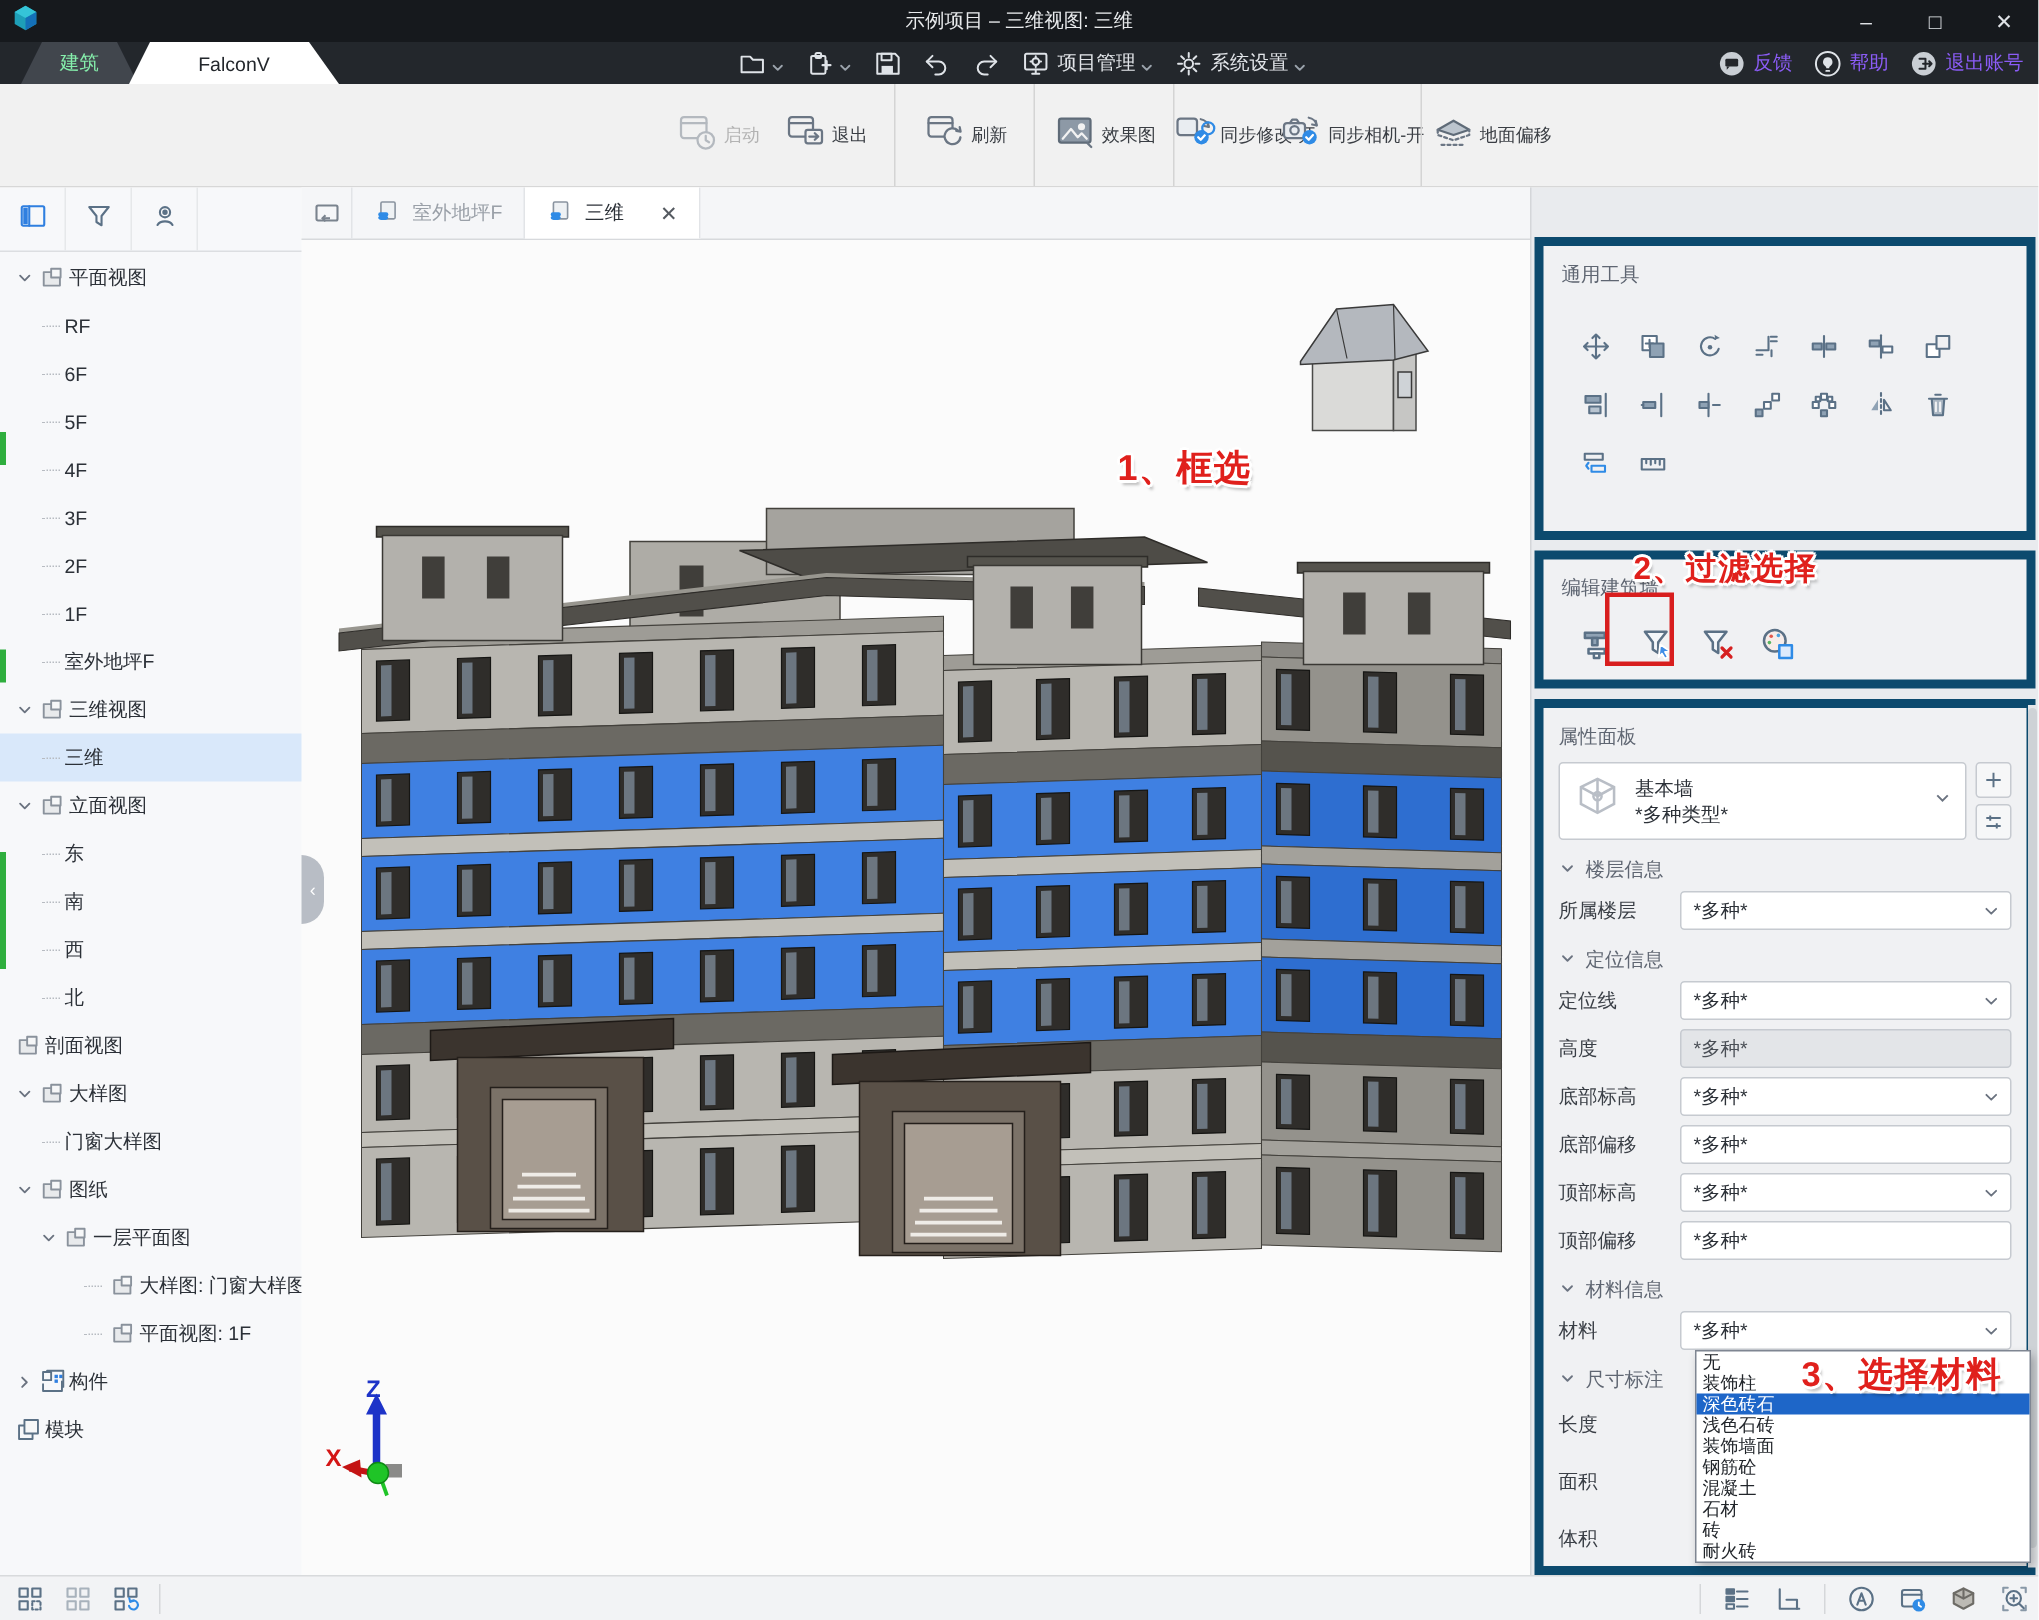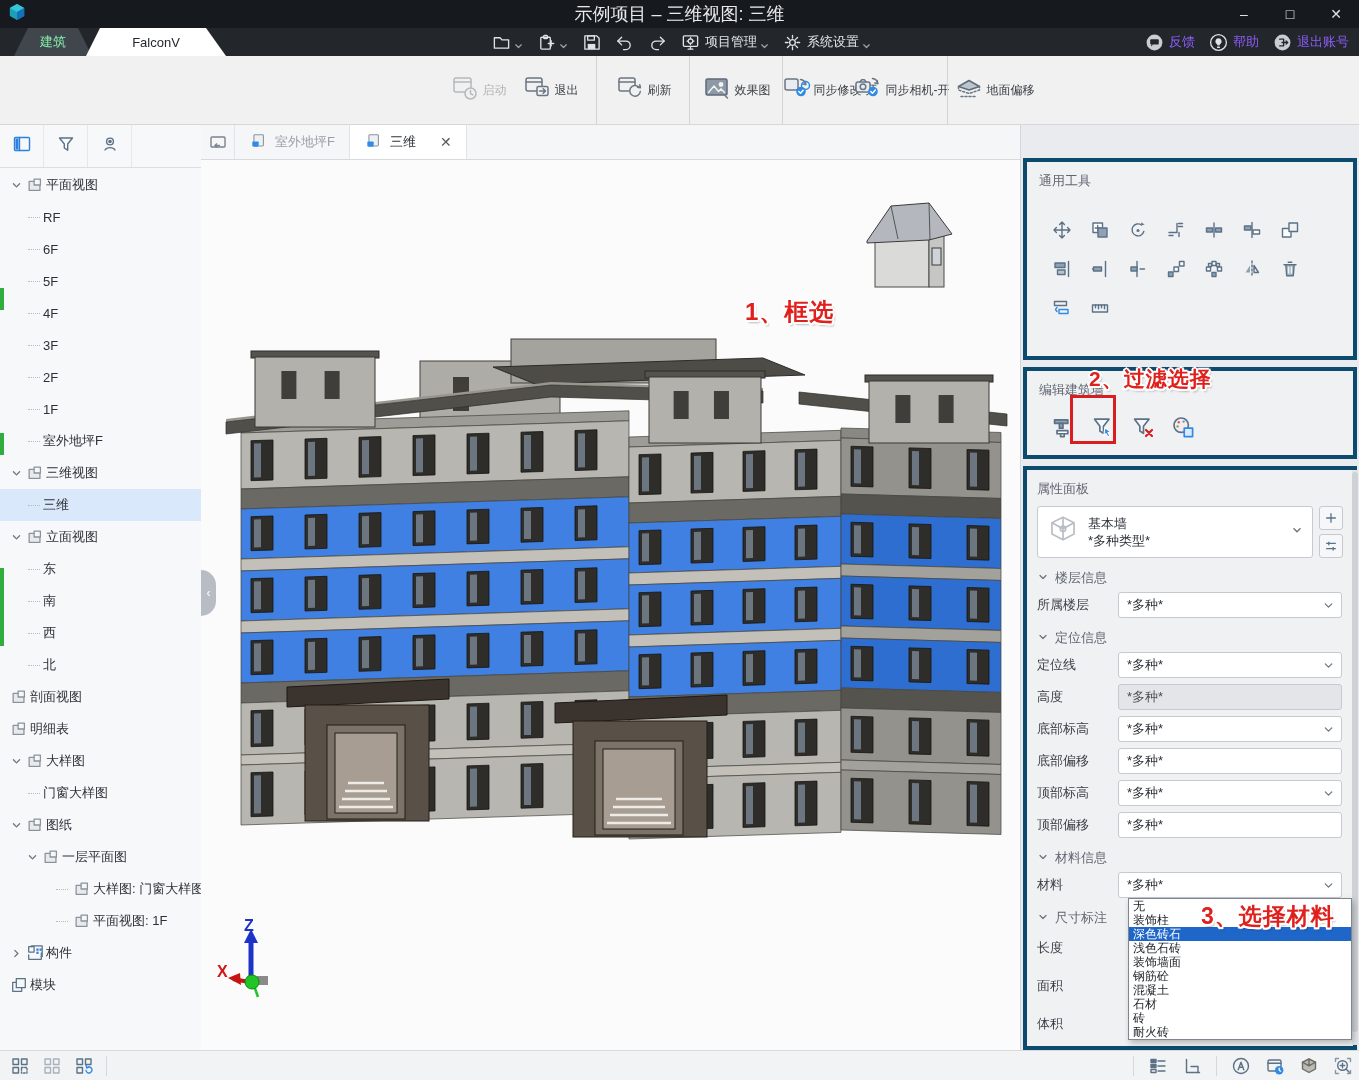--- a/index.html
+++ b/index.html
@@ -2,21 +2,21 @@
 <html><head>
 <meta charset="utf-8">
 <style>
   * { margin:0; padding:0; box-sizing:border-box; }
   html,body { width:1359px; height:1080px; overflow:hidden; }
   body { position:relative; font-family:"Liberation Sans",sans-serif; background:#fff; color:#2c3138; }
 
   
   #titlebar { position:absolute; left:0; top:0; width:1359px; height:28px; background:#16191d; display:flex; align-items:center; }
   #titlebar .logo { margin-left:8px; }
-  #titlebar .title { position:absolute; left:0; right:0; text-align:center; color:#e8eaec; font-size:18px; }
+  #titlebar .title { position:absolute; left:0; right:0; text-align:center; color:#e8eaec; font-size:13px; }
   #titlebar .wincontrols { position:absolute; right:0; top:0; height:28px; display:flex; }
   #titlebar .winbtn { width:46px; height:28px; color:#dfe2e6; font-size:14px; display:flex; align-items:center; justify-content:center; }
 
   
   #menubar { position:absolute; left:0; top:28px; width:1359px; height:28px; background:#23272c; display:flex; align-items:flex-end; }
   .app-tab { height:28px; display:flex; align-items:center; justify-content:center; font-size:13px; padding:0 26px; }
   .app-tab.t0 { background:#41464d; color:#86efac; clip-path:polygon(14px 0, calc(100% - 14px) 0, 100% 100%, 0 100%); margin-left:14px; }
   .app-tab.t1 { background:#ffffff; color:#23272c; clip-path:polygon(14px 0, calc(100% - 20px) 0, 100% 100%, 0 100%); margin-left:-6px; min-width:140px; }
   #menubar .center { position:absolute; left:488px; top:0; height:28px; display:flex; align-items:center; gap:6px; }
   #menubar .mico { display:flex; align-items:center; gap:2px; padding:0 4px; height:24px; }
@@ -57,21 +57,21 @@
   .vtab .close { color:#555a61; font-size:14px; margin-left:16px; }
   #viewport { position:absolute; left:0; top:35px; right:0; bottom:0; }
   #building { position:absolute; left:0; top:-35px; }
   .red-note { position:absolute; font-weight:bold; color:#e0201c; letter-spacing:1px;
     text-shadow:-2px 0 0 #fff,2px 0 0 #fff,0 -2px 0 #fff,0 2px 0 #fff,-1.5px -1.5px 0 #fff,1.5px -1.5px 0 #fff,-1.5px 1.5px 0 #fff,1.5px 1.5px 0 #fff, 2px 3px 2px rgba(0,0,0,.25);
     z-index:40; white-space:nowrap; }
   #collapse-handle { position:absolute; left:0; top:445px; width:15px; height:46px; background:#b8bdc5; border-radius:0 23px 23px 0; color:#fff; display:flex; align-items:center; justify-content:center; font-size:12px; z-index:6; }
 
   
   #rightpanel { position:absolute; left:1020px; top:125px; width:339px; height:925px; background:#e9ebee; border-left:1px solid #d4d6d9; }
-  .pcard { position:absolute; left:2px; width:334px; background:#f0f1f3; border:4px solid #0c4a6e; }
+  .pcard { position:absolute; left:2px; width:334px; background:#f0f1f3; border:6px solid #0c4a6e; }
   .ptitle { font-size:13px; color:#5f6672; padding:10px 0 0 12px; }
   #card-tools { top:33px; height:202px; }
   #tools-grid { display:flex; flex-wrap:wrap; width:276px; margin:22px 0 0 16px; }
   #tools-grid .tcell { width:38px; height:39px; display:flex; align-items:center; justify-content:center; }
   #card-editwall { top:242px; height:92px; }
   #editwall-row { display:flex; margin:10px 0 0 16px; }
   #editwall-row .tcell { width:40px; height:40px; display:flex; align-items:center; justify-content:center; }
   #card-props { top:341px; height:584px; padding:10px; }
   #type-selector { margin-top:8px; display:flex; }
   #type-box { width:280px; height:52px; background:#fff; border:1px solid #c6cad0; border-radius:3px; display:flex; align-items:center; padding:0 8px; }
@@ -425,30 +425,20 @@
       </div>
       <div class="titem">
         <span style="width:8px;flex:none;"></span>
         <span class="ticon">
           <svg width="18" height="18" viewBox="0 0 20 20" fill="none" stroke="#8a929c" stroke-width="1.4" stroke-linecap="round" stroke-linejoin="round">
             <rect x="3.5" y="6" width="12" height="10" fill="#e8eaec"></rect>
             <rect x="9" y="3.5" width="7" height="6.5" fill="#f6f7f8"></rect>
           </svg>
         </span>
         <span>剖面视图</span>
-      </div>
-      <div class="titem">
-        <span style="width:8px;flex:none;"></span>
-        <span class="ticon">
-          <svg width="18" height="18" viewBox="0 0 20 20" fill="none" stroke="#8a929c" stroke-width="1.4" stroke-linecap="round" stroke-linejoin="round">
-            <rect x="3.5" y="6" width="12" height="10" fill="#e8eaec"></rect>
-            <rect x="9" y="3.5" width="7" height="6.5" fill="#f6f7f8"></rect>
-          </svg>
-        </span>
-        <span>明细表</span>
       </div>
       <div class="titem">
         <span style="width:8px;flex:none;"></span>
         <span class="exp">
           <svg width="11" height="11" viewBox="0 0 16 16" fill="none" stroke="#6b7380" stroke-width="1.8" stroke-linecap="round" stroke-linejoin="round">
             <path d="M3.5 5.5l4.5 4.5 4.5-4.5"></path>
           </svg>
         </span>
         <span class="ticon">
           <svg width="18" height="18" viewBox="0 0 20 20" fill="none" stroke="#8a929c" stroke-width="1.4" stroke-linecap="round" stroke-linejoin="round">

